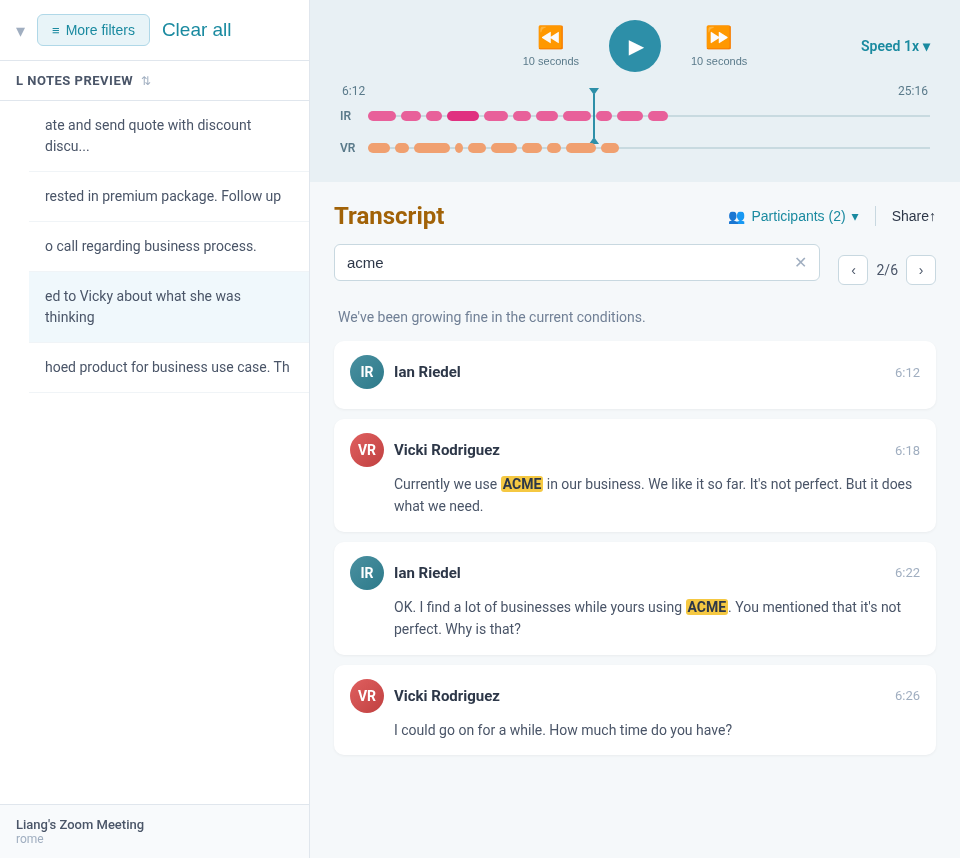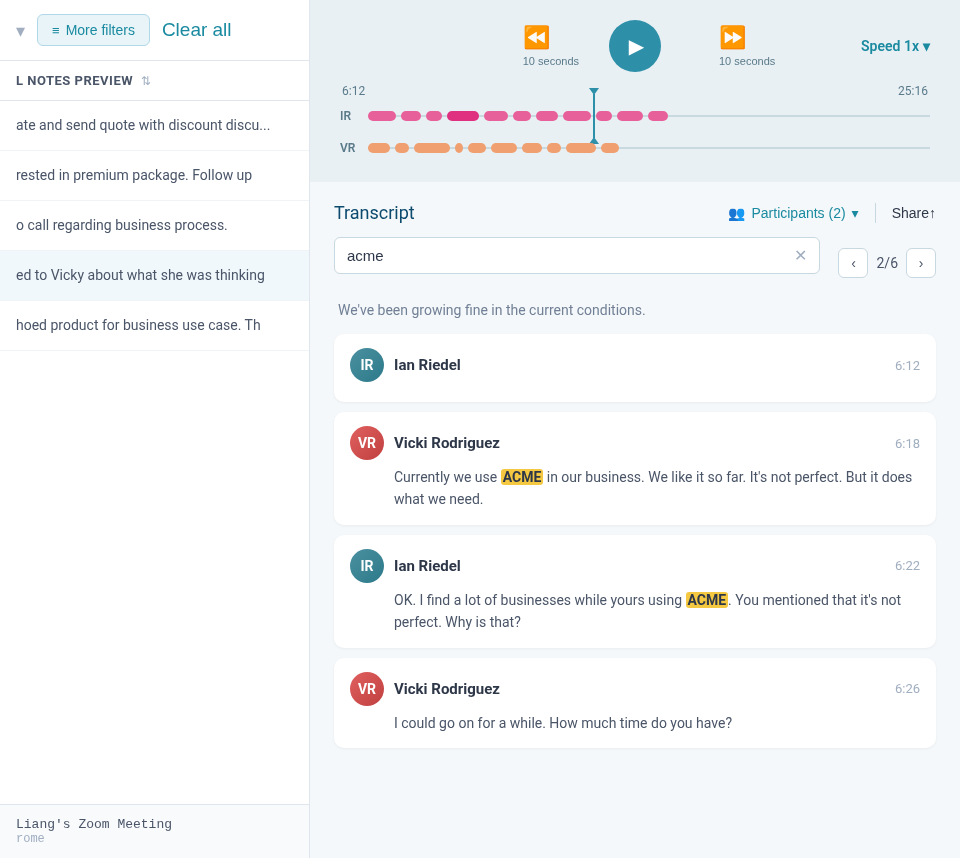--- a/index.html
+++ b/index.html
@@ -71,39 +71,39 @@
 
     .sort-icon {
       color: #a0aec0;
       font-size: 12px;
       cursor: pointer;
     }
 
     .notes-list {
       flex: 1;
       overflow-y: auto;
+      padding-left: 29px;
     }
 
     .note-item {
       padding: 14px 16px;
       border-bottom: 1px solid #f0f4f7;
       cursor: pointer;
     }
 
     .note-text {
       font-size: 14px;
       color: #4a5568;
       line-height: 1.5;
     }
 
     .meeting-footer {
       padding: 12px 16px;
       border-top: 1px solid #e0e6ed;
       background: #f8fafc;
-      font-family: Liberation Mono, monospace;
     }
 
     .meeting-title {
       font-size: 13px;
       color: #4a5568;
       font-weight: 500;
     }
 
     .meeting-sub {
       font-size: 12px;
@@ -159,21 +159,20 @@
     }
 
     .skip-icon {
       color: #2d8fa8;
       font-size: 22px;
     }
 
     .skip-label {
       font-size: 11px;
       color: #5a7a8a;
-      margin-left: 28px;
     }
 
     .play-btn {
       width: 52px;
       height: 52px;
       background: #2d8fa8;
       border-radius: 50%;
       border: none;
       cursor: pointer;
       display: flex;
@@ -293,23 +292,23 @@
     }
 
     .transcript-header {
       display: flex;
       align-items: center;
       justify-content: space-between;
       margin-bottom: 14px;
     }
 
     .transcript-title {
-      font-size: 18px;
-      font-weight: 400;
-      color: #0c4a6e;
+      font-size: 24px;
+      font-weight: 700;
+      color: #a16207;
     }
 
     .transcript-actions {
       display: flex;
       align-items: center;
       gap: 16px;
     }
 
     .participants-btn {
       display: flex;

